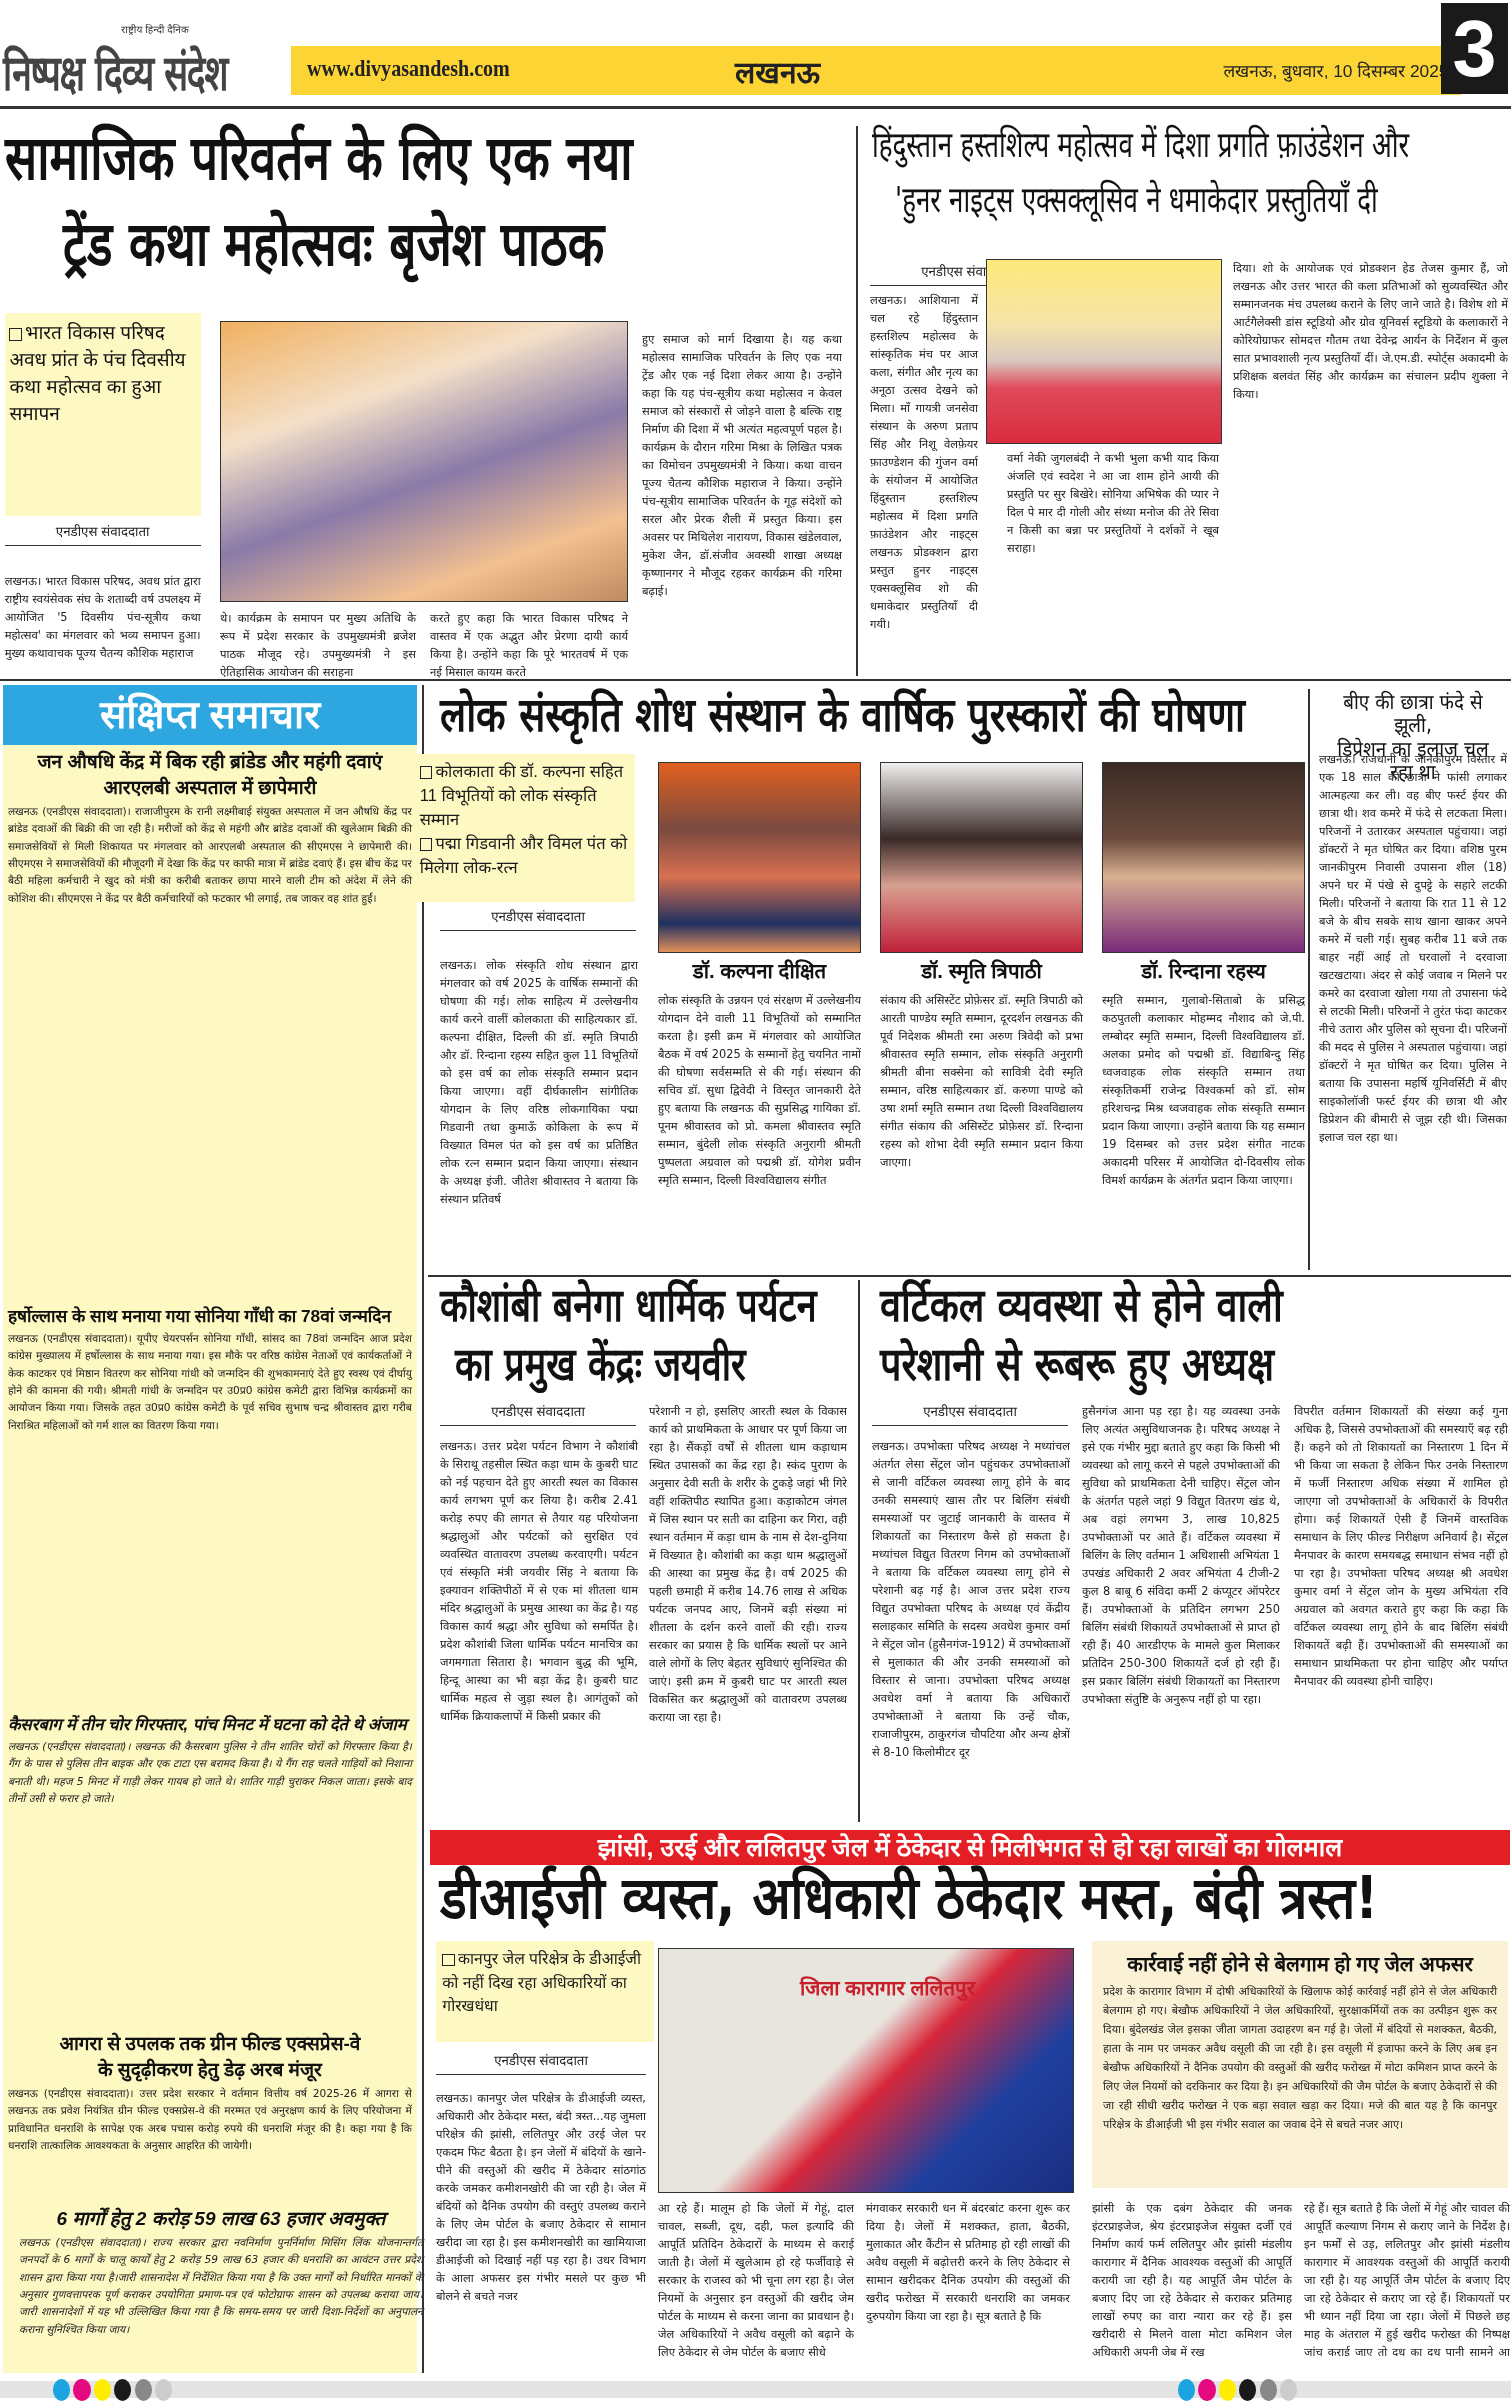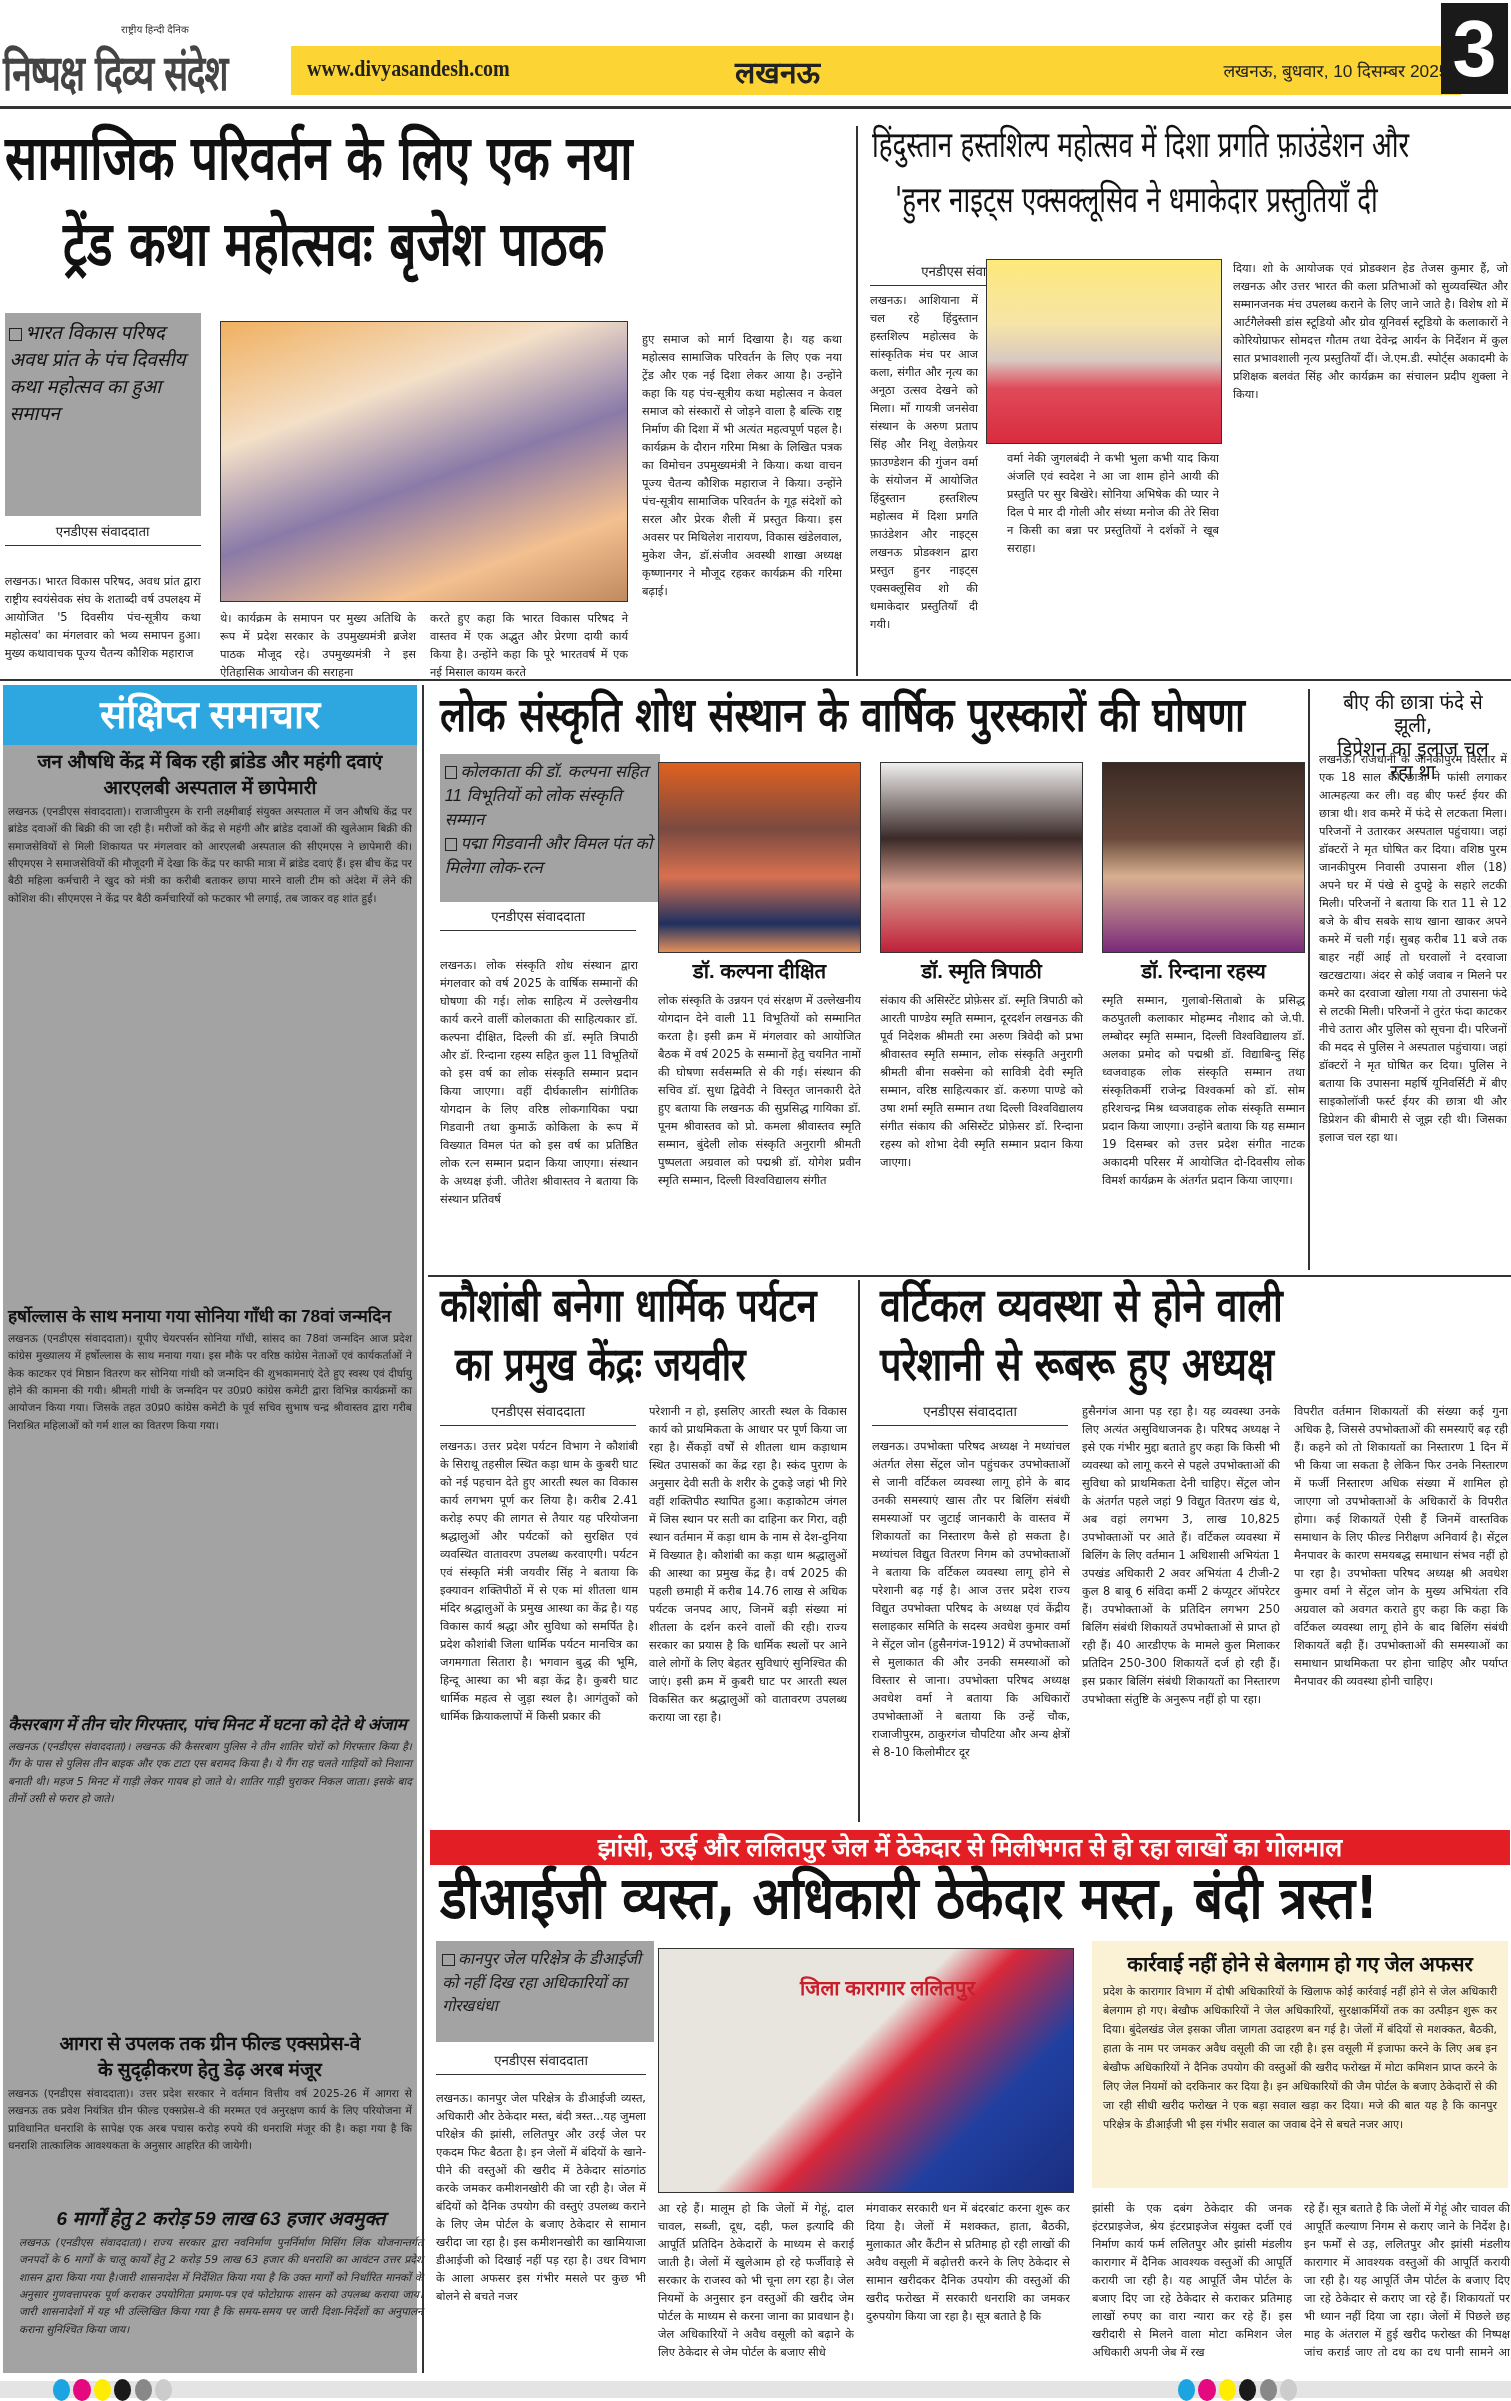--- a/index.html
+++ b/index.html
@@ -9,21 +9,21 @@
   .logo-tag { position: absolute; left: 118px; top: 7.9px; font-size: 10.2px; color: #333; }
   .logo-text { position: absolute; left: 0; top: 23.6px; font-size: 49px; font-weight: bold; color: #444; letter-spacing: -1.6px; font-family: "DejaVu Sans", sans-serif; transform: scaleX(0.72); transform-origin: left; white-space: nowrap; }
   .yellow-band { left: 291px; top: 46px; width: 1170px; height: 49px; background: #fcd535; }
   .url { position: absolute; left: 15.7px; top: 9.4px; font-family: "Liberation Serif", serif; font-size: 23.6px; font-weight: bold; color: #222; transform: scaleX(0.85); transform-origin: left; }
   .city { position: absolute; left: 444px; top: 4.7px; font-size: 30px; font-weight: bold; color: #222; }
   .dateline { position: absolute; right: 12.6px; top: 12.6px; font-size: 17.3px; color: #222; }
   .page-num { left: 1441px; top: 3.1px; width: 67px; height: 91px; background: #1a1a1a; color: #fff; font-size: 79px; font-weight: bold; text-align: center; line-height: 91px; }
   .rule-top { left: 0; top: 106px; width: 1512px; height: 3.1px; background: #333; }
   .hl-big { font-weight: bold; color: #111; white-space: nowrap; font-family: "DejaVu Sans", sans-serif; line-height: 1.1; }
   .hl-thin { color: #111; white-space: nowrap; font-family: "DejaVu Sans", sans-serif; line-height: 1.15; }
-  .bluebox { background: #a3a3a3; font-style: italic; }
+  .bluebox { background: #fef9c3; }
   .bluehead { background: #2ea7e0; color: #fff; font-weight: bold; text-align: center; }
   .body-text { font-size: 11.4px; line-height: 18px; text-align: justify; color: #222; font-family: "DejaVu Sans", sans-serif; }
   .byline { font-size: 13.3px; text-align: center; color: #222; border-bottom: 1.6px solid #333; padding-bottom: 4.7px; }
   .photo { background: linear-gradient(135deg, #d9a88a, #a56a52 40%, #5b4a6e 70%, #c29b6c); border: 0.8px solid #333; }
   .vrule { width: 1.6px; background: #333; }
   .hrule { height: 1.6px; background: #333; }
   .bullet-sq { display: inline-block; width: 12.6px; height: 12.6px; border: 1.6px solid #222; margin-right: 3.1px; vertical-align: middle; }
   .subpoints { font-size: 19px; line-height: 27px; color: #111; }
   .caption-name { font-size: 20.4px; font-weight: bold; text-align: center; color: #111; }
   .redbar { background: #e31e24; color: #fff; font-size: 25px; font-weight: bold; text-align: center; }
@@ -96,21 +96,21 @@
   <div class="body-text" style="font-size:10.6px; line-height:17.3px; margin-top:3.1px;">लखनऊ (एनडीएस संवाददाता)। उत्तर प्रदेश सरकार ने वर्तमान वित्तीय वर्ष 2025-26 में आगरा से लखनऊ तक प्रवेश नियंत्रित ग्रीन फील्ड एक्सप्रेस-वे की मरम्मत एवं अनुरक्षण कार्य के लिए परियोजना में प्राविधानित धनराशि के सापेक्ष एक अरब पचास करोड़ रुपये की धनराशि मंजूर की है। कहा गया है कि धनराशि तात्कालिक आवश्यकता के अनुसार आहरित की जायेगी।</div>
 </div>
 <div class="abs" style="left:19px; top:2205px; width:404px;font-style:italic;">
   <div class="small-head">6 मार्गों हेतु 2 करोड़ 59 लाख 63 हजार अवमुक्त</div>
   <div class="body-text" style="font-size:10.6px; line-height:17.3px; margin-top:3.1px;">लखनऊ (एनडीएस संवाददाता)। राज्य सरकार द्वारा नवनिर्माण पुनर्निर्माण मिसिंग लिंक योजनान्तर्गत जनपदों के 6 मार्गों के चालू कार्यों हेतु 2 करोड़ 59 लाख 63 हजार की धनराशि का आवंटन उत्तर प्रदेश शासन द्वारा किया गया है।जारी शासनादेश में निर्देशित किया गया है कि उक्त मार्गों को निर्धारित मानकों के अनुसार गुणवत्तापरक पूर्ण कराकर उपयोगिता प्रमाण-पत्र एवं फोटोग्राफ शासन को उपलब्ध कराया जाय। जारी शासनादेशों में यह भी उल्लिखित किया गया है कि समय-समय पर जारी दिशा-निर्देशों का अनुपालन कराना सुनिश्चित किया जाय।</div>
 </div>
 
 <div class="abs vrule" style="left:422px; top:685px; height:1688px;"></div>
 
 <div class="abs hl-big" style="left:440px; top:689px; font-size:47px; transform:scaleX(0.82); transform-origin:left;">लोक संस्कृति शोध संस्थान के वार्षिक पुरस्कारों की घोषणा</div>
-<div class="abs bluebox" style="left:440px; top:754px; width:220px; height:148px; padding:4.7px; font-size:16.5px; line-height:24px;">
+<div class="abs bluebox" style="left:415px; top:754px; width:220px; height:148px; padding:4.7px; font-size:16.5px; line-height:24px;">
   <div><span class="bullet-sq"></span><span>कोलकाता की डॉ. कल्पना सहित 11 विभूतियों को लोक संस्कृति सम्मान</span></div>
   <div><span class="bullet-sq"></span><span>पद्मा गिडवानी और विमल पंत को मिलेगा लोक-रत्न</span></div>
 </div>
 <div class="abs byline" style="left:440px; top:907px; width:196px;">एनडीएस संवाददाता</div>
 
 <div class="abs photo" style="left:658px; top:762px; width:203px; height:191px; background:linear-gradient(180deg,#e06020 0%,#7a4a40 35%,#d87050 60%,#1f3060 85%,#e4905a 100%);"></div>
 <div class="abs photo" style="left:880px; top:762px; width:203px; height:191px; background:linear-gradient(180deg,#f0efee 0%,#3a2a28 40%,#d8a090 65%,#c0203a 100%);"></div>
 <div class="abs photo" style="left:1102px; top:762px; width:203px; height:191px; background:linear-gradient(180deg,#3a2a24 0%,#6a4a3c 40%,#d8b090 60%,#7a2a7a 100%);"></div>
 <div class="abs caption-name" style="left:658px; top:956px; width:203px;">डॉ. कल्पना दीक्षित</div>
 <div class="abs caption-name" style="left:880px; top:956px; width:203px;">डॉ. स्मृति त्रिपाठी</div>

